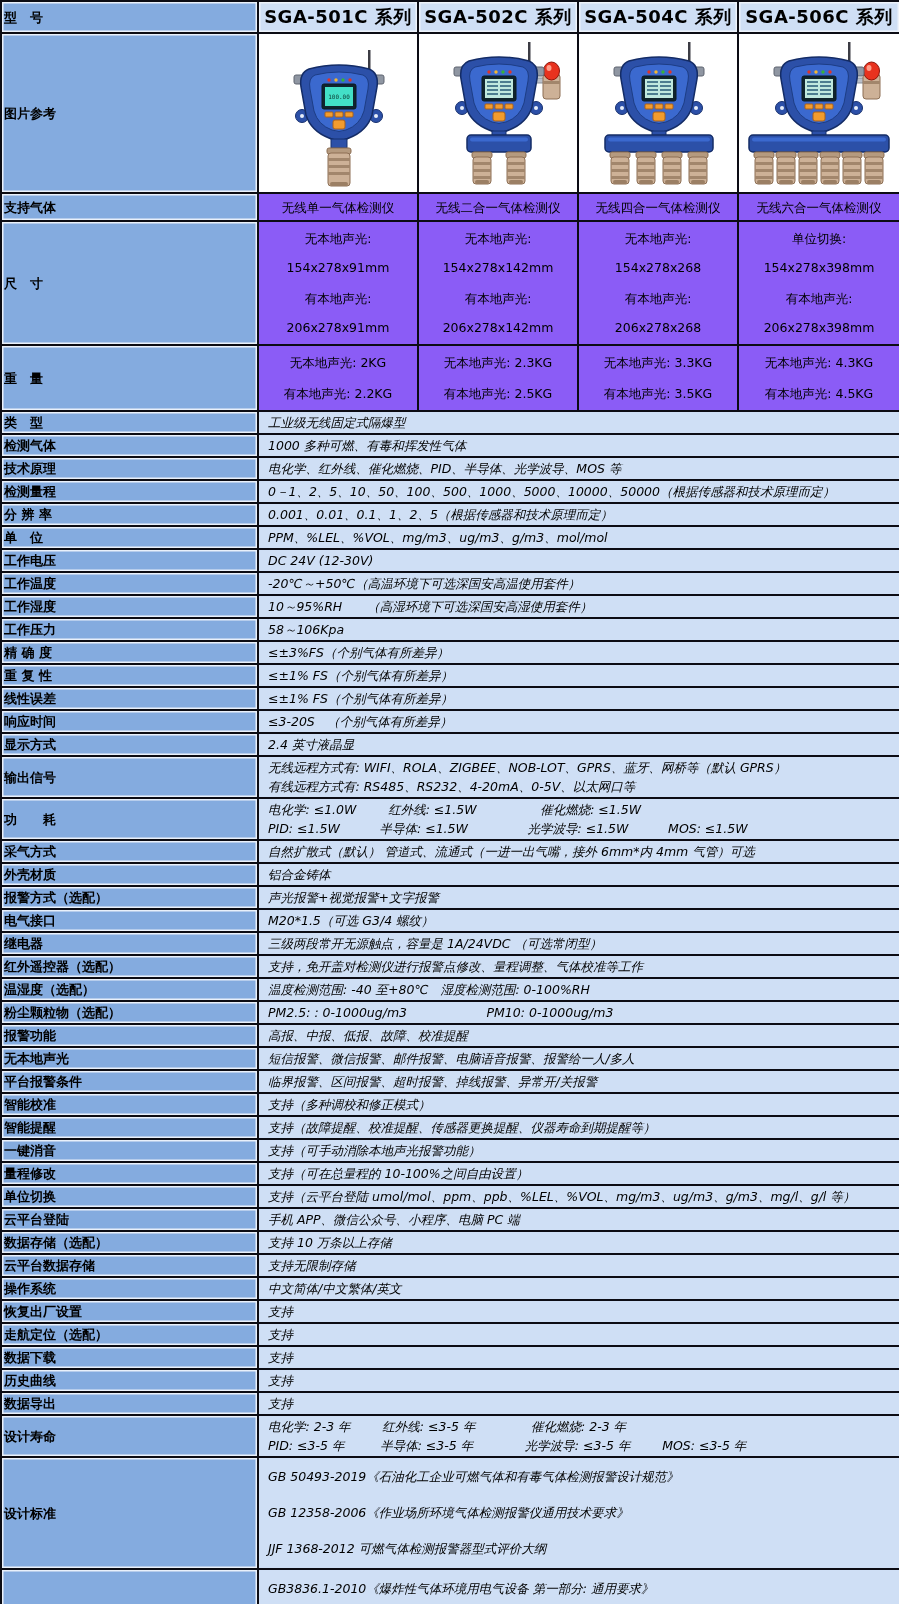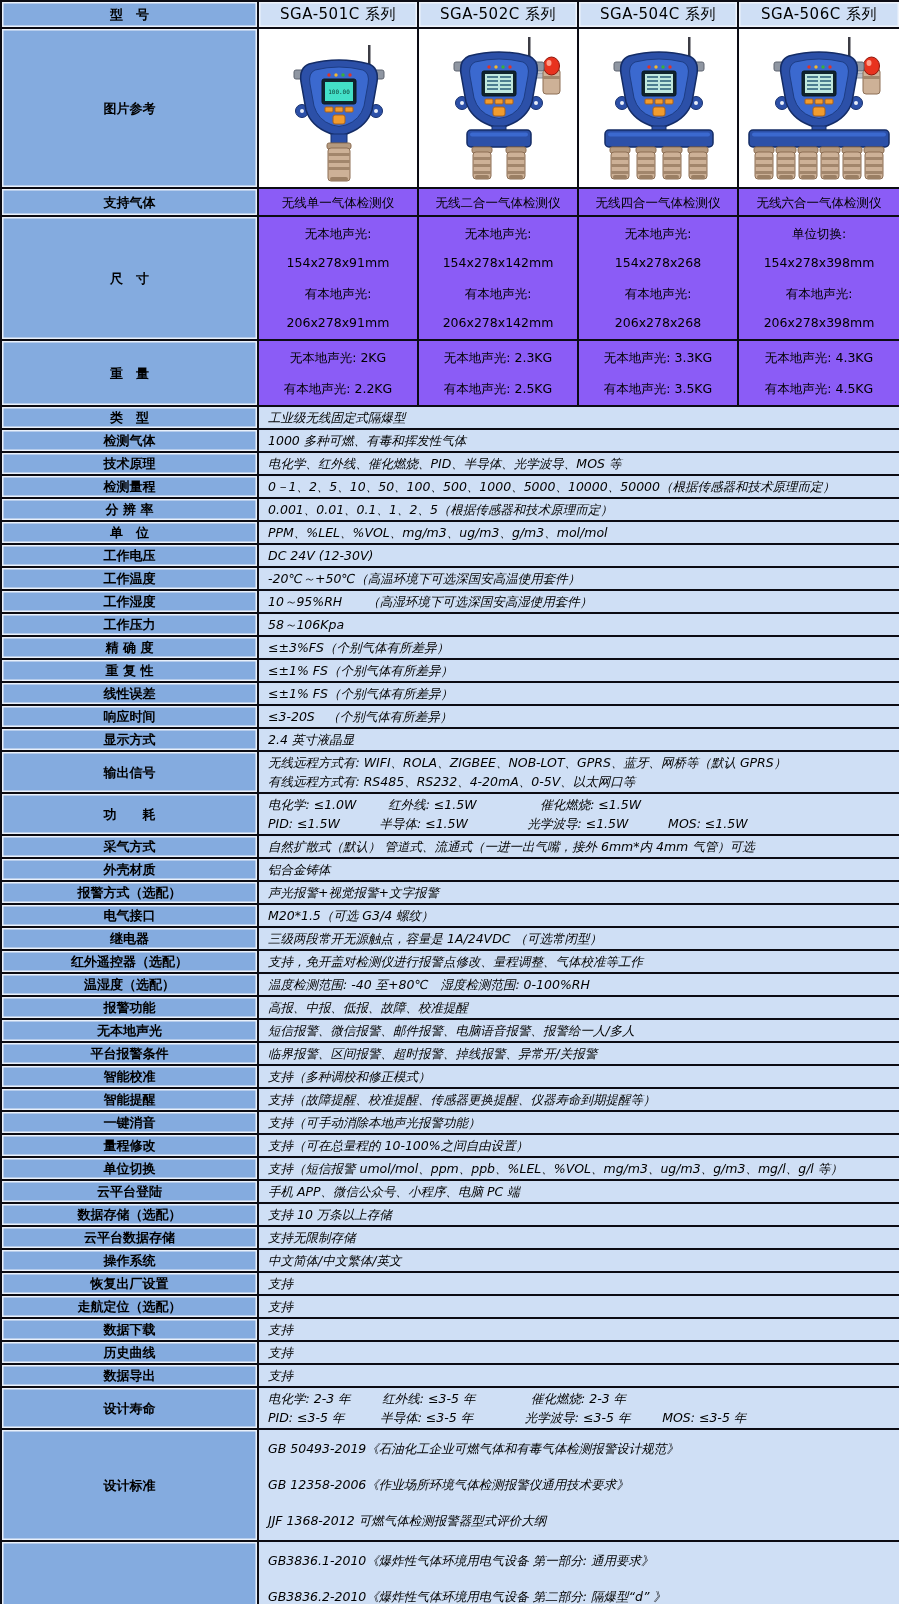--- a/index.html
+++ b/index.html
@@ -1,21 +1,21 @@
 <!DOCTYPE html>
 <html><head>
 <meta charset="utf-8">
 <style>
   html,body{margin:0;padding:0;background:#ffffff;}
   body{width:899px;font-family:"DejaVu Sans","Liberation Sans",sans-serif;color:#000;}
   table{border-collapse:collapse;table-layout:fixed;width:899px;}
   td{border:2px solid #0c0c14;overflow:hidden;vertical-align:middle;}
-  .lbl{background:#84abdf;font-weight:bold;text-align:center;font-size:13px;
+  .lbl{background:#84abdf;font-weight:bold;text-align:left;font-size:13px;
        padding:1px 2px;white-space:pre-wrap;box-shadow:inset 0 0 0 1.5px #e9f0fa;line-height:19px;margin-top:12px;}
-  .hdr{background:#cfdff5;font-weight:normal;text-align:center;font-size:15px;
+  .hdr{background:#cfdff5;font-weight:bold;text-align:center;font-size:18px;
        padding:3px 2px;box-shadow:inset 0 0 0 1.5px #eef3fb;letter-spacing:.5px;}
   .val{background:#cfdff5;font-size:12.5px;line-height:19px;padding:1px 4px 1px 9px;
        white-space:pre-wrap;word-break:break-all;font-style:italic;}
   .val.lh28{line-height:36px;margin-left:36px;}
   .cell-c{background:#8b5cf6;text-align:center;font-size:12.5px;line-height:19px;padding:1px 2px;}
   .pair div{line-height:29px;padding:1px 0;}
   .imgcell{background:#ffffff;text-align:center;padding:0;height:158px;}
   .imgbox{width:160px;height:152px;margin:0 auto;display:block;}
   .gasrow td{height:24px;}
 </style>
@@ -397,20 +397,24 @@
   </tr>
       <tr>
     <td class="lbl">红外遥控器（选配）</td>
     <td class="val" colspan="4">支持，免开盖对检测仪进行报警点修改、量程调整、气体校准等工作</td>
   </tr>
       <tr>
     <td class="lbl">温湿度（选配）</td>
     <td class="val" colspan="4">温度检测范围: -40 至+80℃   湿度检测范围: 0-100%RH</td>
   </tr>
       <tr>
+    <td class="lbl">粉尘颗粒物（选配）</td>
+    <td class="val" colspan="4">PM2.5: : 0-1000ug/m3                    PM10: 0-1000ug/m3</td>
+  </tr>
+      <tr>
     <td class="lbl">报警功能</td>
     <td class="val" colspan="4">高报、中报、低报、故障、校准提醒</td>
   </tr>
       <tr>
     <td class="lbl">无本地声光</td>
     <td class="val" colspan="4">短信报警、微信报警、邮件报警、电脑语音报警、报警给一人/多人</td>
   </tr>
       <tr>
     <td class="lbl">平台报警条件</td>
     <td class="val" colspan="4">临界报警、区间报警、超时报警、掉线报警、异常开/关报警</td>
@@ -426,21 +430,21 @@
       <tr>
     <td class="lbl">一键消音</td>
     <td class="val" colspan="4">支持（可手动消除本地声光报警功能）</td>
   </tr>
       <tr>
     <td class="lbl">量程修改</td>
     <td class="val" colspan="4">支持（可在总量程的 10-100%之间自由设置）</td>
   </tr>
       <tr>
     <td class="lbl">单位切换</td>
-    <td class="val" colspan="4">支持（短信报警 umol/mol、ppm、ppb、%LEL、%VOL、mg/m3、ug/m3、g/m3、mg/l、g/l 等）</td>
+    <td class="val" colspan="4">支持（云平台登陆 umol/mol、ppm、ppb、%LEL、%VOL、mg/m3、ug/m3、g/m3、mg/l、g/l 等）</td>
   </tr>
       <tr>
     <td class="lbl">云平台登陆</td>
     <td class="val" colspan="4">手机 APP、微信公众号、小程序、电脑 PC 端</td>
   </tr>
       <tr>
     <td class="lbl">数据存储（选配）</td>
     <td class="val" colspan="4">支持 10 万条以上存储</td>
   </tr>
       <tr>

